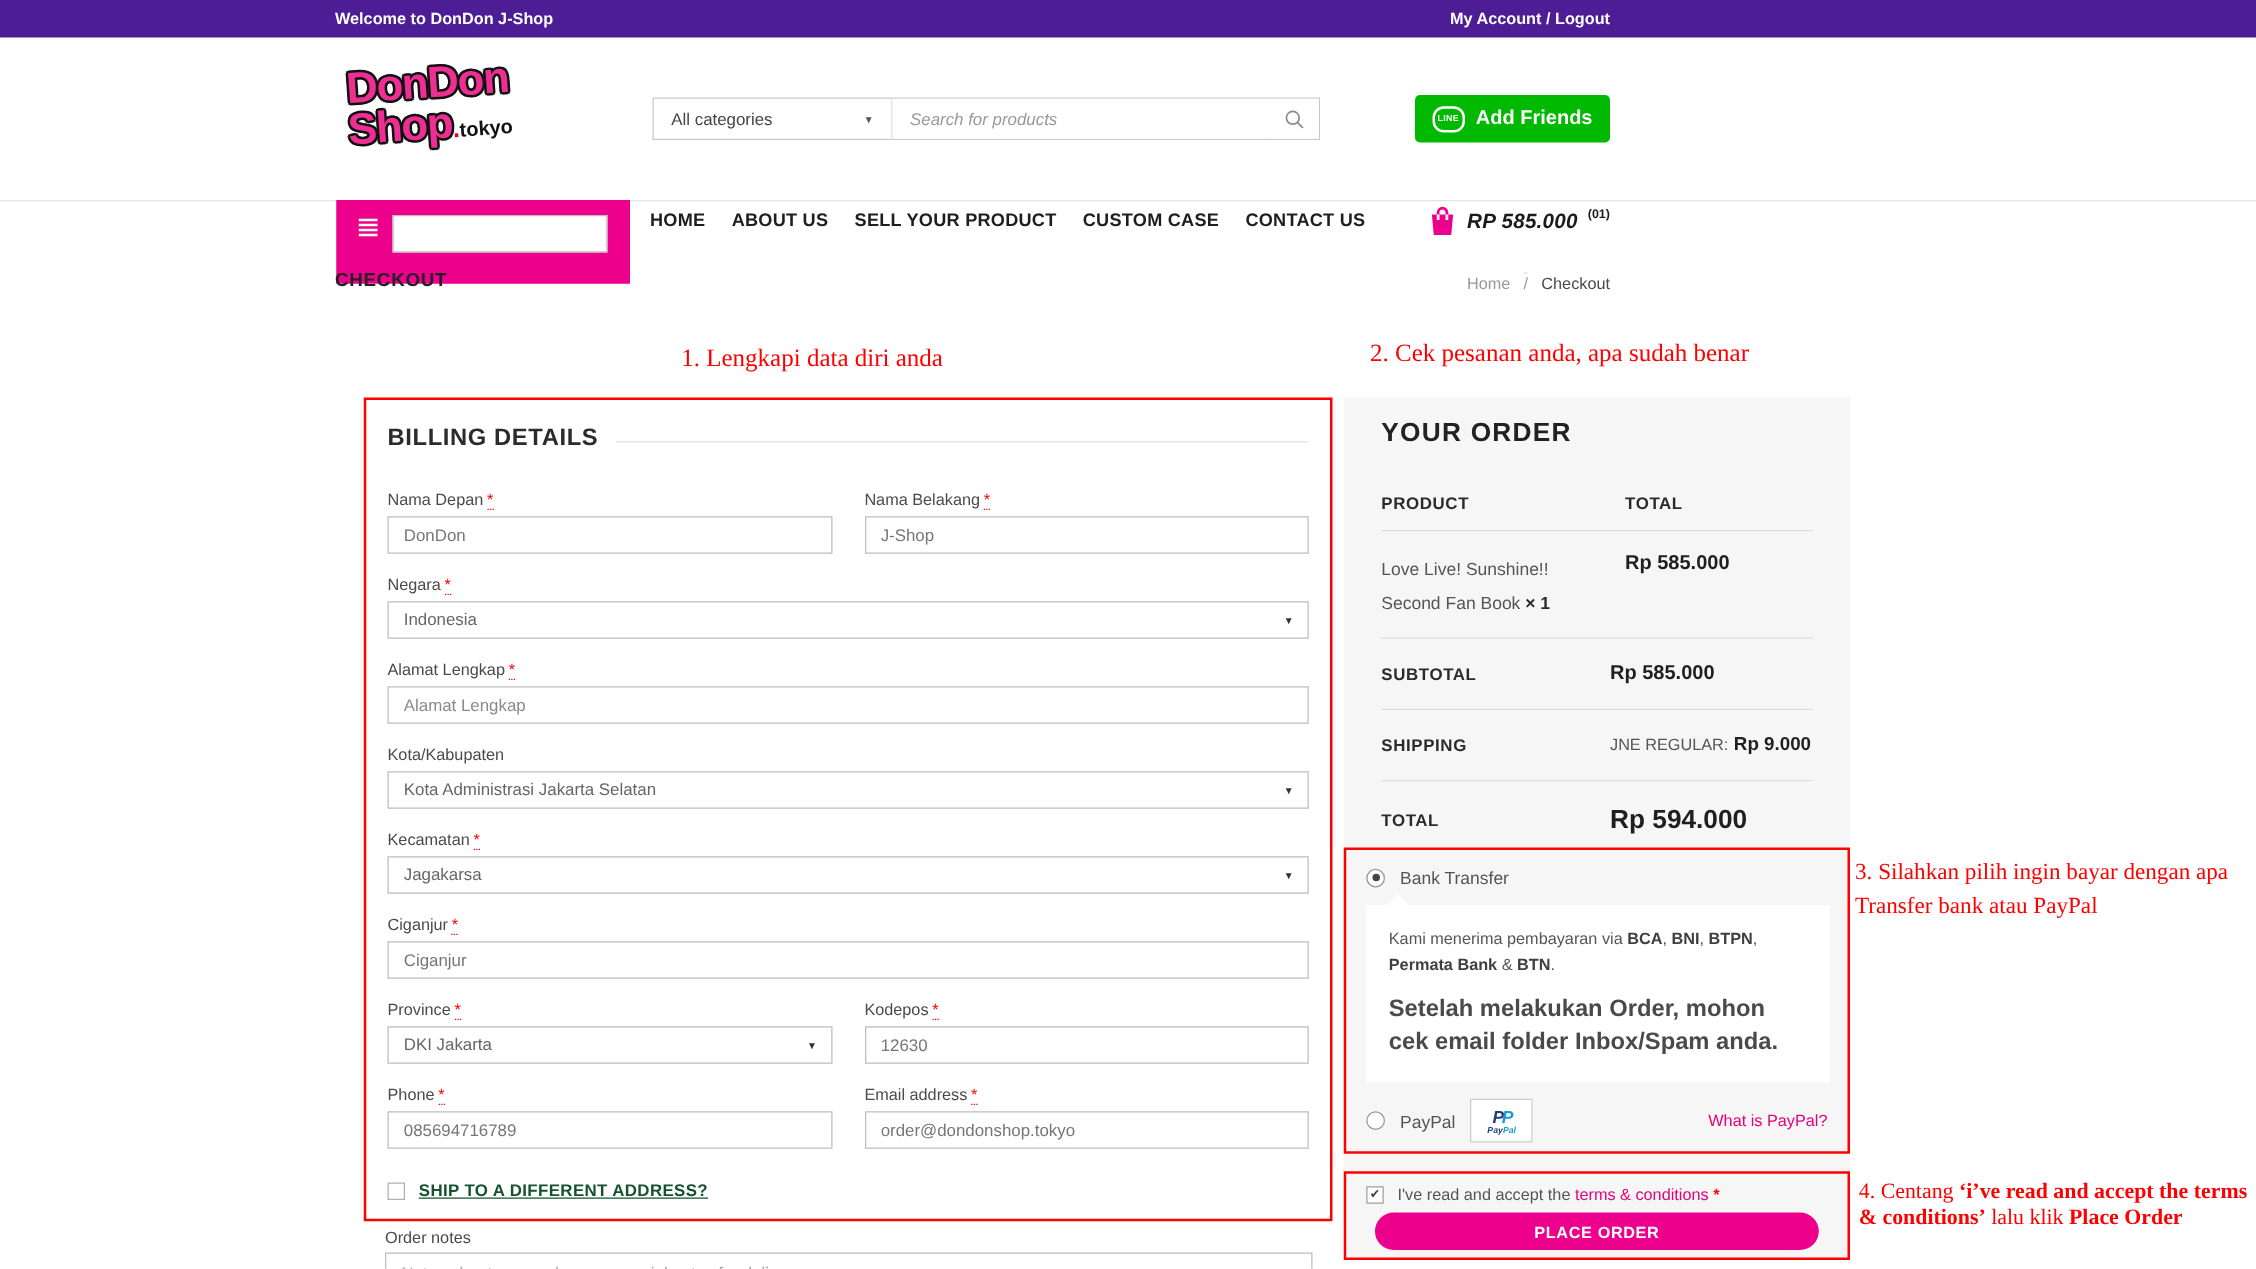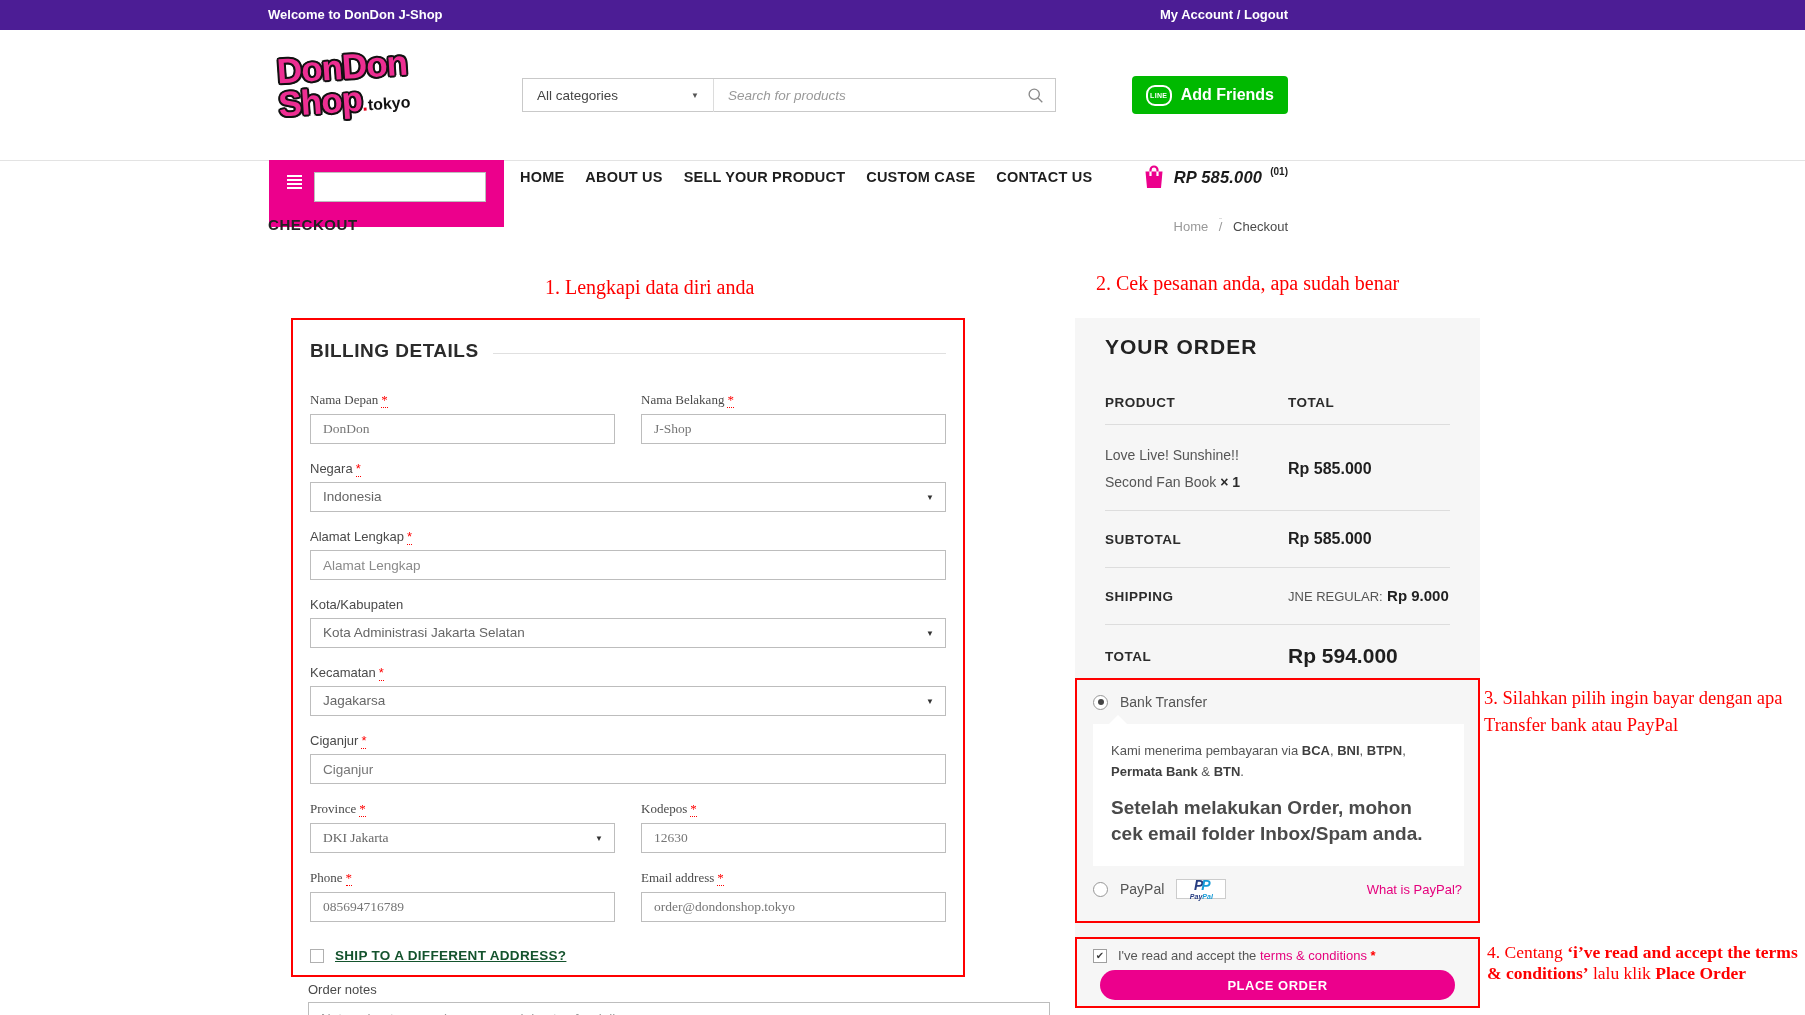--- a/index.html
+++ b/index.html
@@ -58,44 +58,44 @@
 
   
   .ann { color:#FE0000; font-family:"Liberation Serif","DejaVu Serif",serif; }
   .ann1 { left:545px; top:276px; font-size:20px; }
   .ann2 { left:1096px; top:272px; font-size:20px; }
   .ann3 { left:1484px; top:685px; font-size:18.5px; line-height:27px; width:330px; }
   .ann4 { left:1487px; top:942px; font-size:17.5px; line-height:21px; width:320px; }
   .ann b { font-weight:bold; }
 
   
-  .billing-box { position:absolute; left:291px; top:318px; width:674px; height:659px; border:2px solid #f00; background:#fff; padding:20px 17px; }
+  .billing-box { position:absolute; left:291px; top:318px; width:775px; height:659px; border:2px solid #f00; background:#fff; padding:20px 17px; }
   .bd-head { display:flex; align-items:center; margin-bottom:30px; }
   .bd-head h2 { font-size:19px; font-weight:bold; letter-spacing:.5px; color:#2b2b2b; }
   .bd-head .rule { flex:1; height:1px; background:#e0e0e0; margin-left:14px; margin-top:4px; }
-  .frow { display:flex; gap:26px;font-family:Liberation Serif, serif; }
+  .frow { display:flex; gap:26px; }
   .field { flex:1; margin-bottom:17px; }
   .field label { display:block; font-size:13px; color:#4a4a4a; margin-bottom:6px; }
   .req { color:#f00; border-bottom:1px dotted #f00; margin-left:3px; }
   .txt { width:100%; height:30px; border:1px solid #bdbdbd; background:#fff; padding:0 12px; font-size:13.5px; color:#767676; font-family:inherit; }
   .txt::placeholder { color:#8a8a8a; }
   .sel { position:relative; width:100%; height:30px; border:1px solid #bdbdbd; background:#fff; line-height:28px; padding:0 26px 0 12px; font-size:13.5px; color:#666; cursor:pointer; white-space:nowrap; overflow:hidden; }
   .sel .arrow { position:absolute; right:11px; top:0; line-height:29px; font-size:8px; color:#333; }
   .ship-row { display:flex; align-items:center; gap:11px; margin-top:9px; cursor:pointer; }
   .cb { width:14px; height:14px; border:1px solid #b0b0b0; background:#fff; flex:none; }
   .ship-lbl { font-size:13.5px; font-weight:bold; text-decoration:underline; color:#14532d; letter-spacing:.3px; }
 
   .notes-label { position:absolute; left:308px; top:982px; font-size:13px; color:#4a4a4a; }
   .notes-area { position:absolute; left:308px; top:1002px; width:742px; height:76px; border:1px solid #bdbdbd; padding:8px 12px; font-size:13.5px; color:#767676; font-family:inherit; resize:none; }
   .notes-area::placeholder { color:#999; }
 
   
   .panel { position:absolute; left:1075px; top:318px; width:405px; height:690px; background:#f6f6f6; padding:17px 30px; }
   .panel h2 { font-size:21px; font-weight:bold; letter-spacing:1px; color:#222; margin-bottom:36px; }
-  .cols { display:flex; align-items:center; }
+  .cols { display:flex; align-items:flex-start;gap:12px; }
   .colp { width:183px; flex:none; }
   .ohead { font-size:13.5px; font-weight:bold; letter-spacing:.5px; color:#2b2b2b; margin-bottom:14px; }
   .sep { border:0; border-top:1px solid #ddd; }
   .item-row { padding:17px 0 14px 0; }
   .iname { font-size:14px; color:#555; line-height:27px; }
   .iqty { font-weight:bold; color:#2b2b2b; }
   .itotal { font-size:16px; font-weight:bold; color:#1f1f1f; }
   .trow { display:flex; align-items:center; padding:19px 0; }
   .tlabel { font-size:13.5px; font-weight:bold; letter-spacing:.5px; color:#2b2b2b; }
   .tval { font-size:16px; font-weight:bold; color:#1f1f1f; }
@@ -108,21 +108,21 @@
   .pay-row { display:flex; align-items:center; gap:12px; }
   .radio { width:15px; height:15px; border:1px solid #979797; border-radius:50%; background:#fff; position:relative; flex:none; cursor:pointer; }
   .radio.checked::after { content:""; position:absolute; left:3.5px; top:3.5px; width:6px; height:6px; border-radius:50%; background:#444; }
   .pay-lbl { font-size:14px; color:#555; }
   .bank-desc { position:relative; background:#fff; margin-top:14px; padding:16px 18px 20px 18px; width:371px; height:142px; }
   .bank-desc::before { content:""; position:absolute; left:16px; top:-9px; border-left:9px solid transparent; border-right:9px solid transparent; border-bottom:9px solid #fff; }
   .bank-text { font-size:13px; color:#555; line-height:21px; }
   .bank-text b { color:#3f3f3f; }
   .bank-note { margin-top:13px; font-size:19px; font-weight:bold; color:#4a4a4a; line-height:26px; }
   .pay-row2 { margin-top:13px; display:flex; align-items:center; gap:12px; }
-  .pp-box { width:50px; height:20px; background:#fff; border:1px solid #ccc; display:flex; flex-direction:column; align-items:center; justify-content:center; line-height:1; }
+  .pp-box { width:50px; height:35px; background:#fff; border:1px solid #ccc; display:flex; flex-direction:column; align-items:center; justify-content:center; line-height:1; }
   .pp-marks { font-style:italic; font-weight:bold; font-size:14px; letter-spacing:-2px; }
   .pp-p1 { color:#253b80; } .pp-p2 { color:#179bd7; }
   .pp-word { font-style:italic; font-weight:bold; font-size:7px; margin-top:1px; }
   .whats-pp { margin-left:auto; font-size:13px; color:#E5007D; cursor:pointer; }
 
   
   .redbox4 { position:absolute; left:1075px; top:937px; width:405px; height:71px; border:2px solid #f00; padding:9px 16px; }
   .terms-row { display:flex; align-items:center; gap:11px; }
   .cb.checked { border-color:#9f9f9f; display:flex; align-items:center; justify-content:center; font-size:10px; color:#3c3c3c; cursor:pointer; }
   .terms-txt { font-size:13px; color:#555; }

